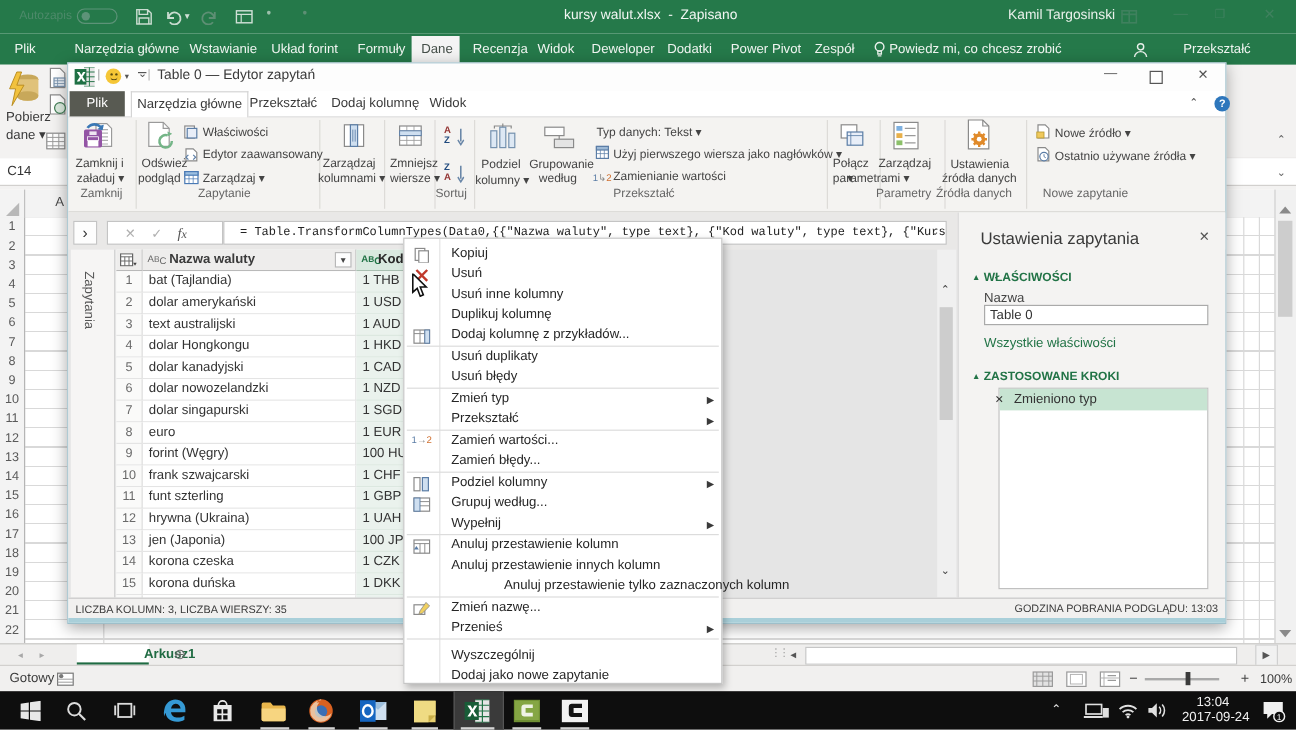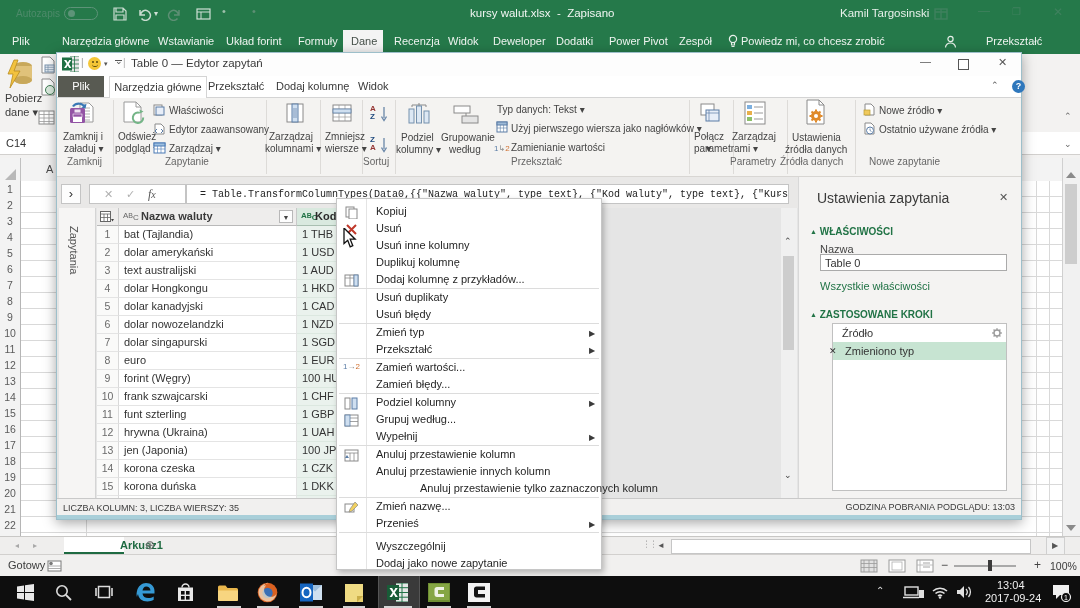--- a/index.html
+++ b/index.html
@@ -630,26 +630,20 @@
       <span class="tx" style="left:18px;top:13px;font-size:14px;color:#3a3a3a;">Ustawienia zapytania</span>
       <span class="tx" style="left:200px;top:14px;font-size:11px;color:#555;">✕</span>
       <span class="tx" style="left:11px;top:49px;font-size:10px;color:#217346;font-weight:bold;"><span style="font-size:7px;vertical-align:1px;">▲</span> WŁAŚCIWOŚCI</span>
       <span class="tx" style="left:21px;top:66px;font-size:11px;color:#444;">Nazwa</span>
       <div class="abs" style="left:21px;top:77px;width:187px;height:17px;background:#fff;border:1px solid #aaa;box-sizing:border-box;">
         <span class="tx" style="left:4px;top:2px;font-size:11px;color:#333;">Table 0</span>
       </div>
       <span class="tx" style="left:21px;top:103px;font-size:11px;color:#217346;">Wszystkie właściwości</span>
       <span class="tx" style="left:11px;top:132px;font-size:10px;color:#217346;font-weight:bold;"><span style="font-size:7px;vertical-align:1px;">▲</span> ZASTOSOWANE KROKI</span>
       <div class="abs" style="left:33px;top:146px;width:175px;height:168px;background:#fff;border:1px solid #c0c0c0;box-sizing:border-box;font-size:11px;color:#333;">
-        <div style="height:18px;line-height:18px;padding-left:9px;position:relative;">Źródło<svg style="position:absolute;right:4px;top:4px;" width="10" height="10" viewBox="0 0 10 10">
-              <circle cx="5" cy="5" r="3" fill="none" stroke="#9a9a9a" stroke-width="1.4"></circle>
-              <g stroke="#9a9a9a" stroke-width="1.4">
-                <path d="M5,0.2 v1.6 M5,8.2 v1.6 M0.2,5 h1.6 M8.2,5 h1.6 M1.6,1.6 l1.1,1.1 M7.3,7.3 l1.1,1.1 M8.4,1.6 l-1.1,1.1 M2.7,7.3 l-1.1,1.1"></path>
-              </g>
-            </svg></div>
         <div style="height:18px;line-height:18px;padding-left:9px;position:relative;background:#c7e4d2;"><span style="position:absolute;left:-4px;top:0;color:#333;font-size:9px;">✕</span><span style="padding-left:3px;">Zmieniono typ</span></div>
       </div>
     </div>
   </div>
 
   <div class="abs" id="qe-status" style="left:0;top:445px;width:964px;height:17px;background:#f1f0ef;border-top:1px solid #c9c9c9;box-sizing:border-box;font-size:9px;color:#3a3a3a;">
     <span class="tx" style="left:6px;top:4px;">LICZBA KOLUMN: 3, LICZBA WIERSZY: 35</span>
     <span class="tx" style="right:6px;top:3px;">GODZINA POBRANIA PODGLĄDU: 13:03</span>
   </div>
   <div class="abs" style="left:0;top:462px;width:964px;height:4px;background:#a9cfd9;"></div>

